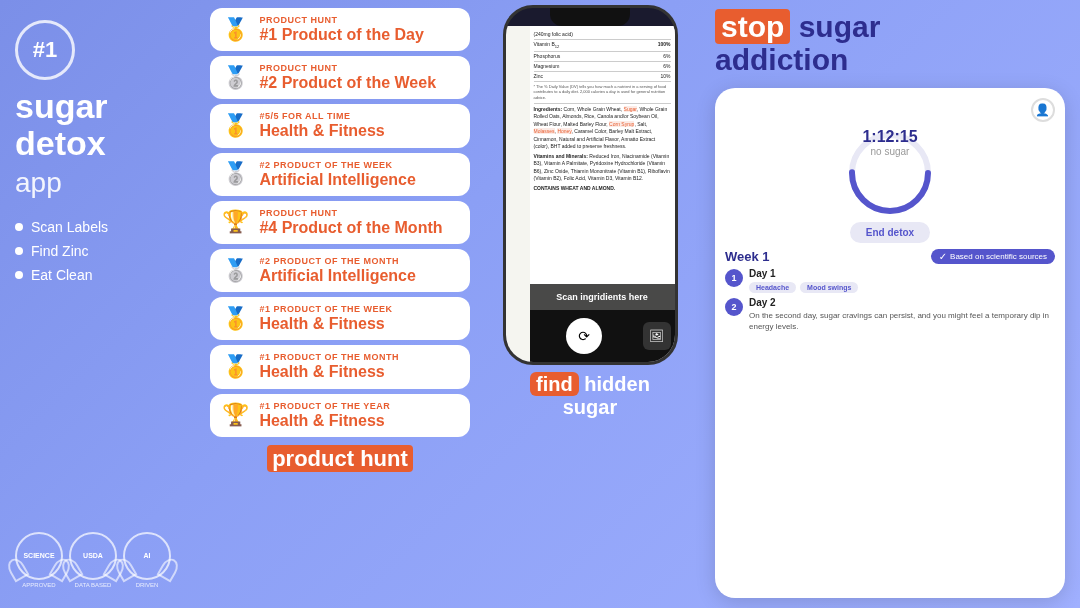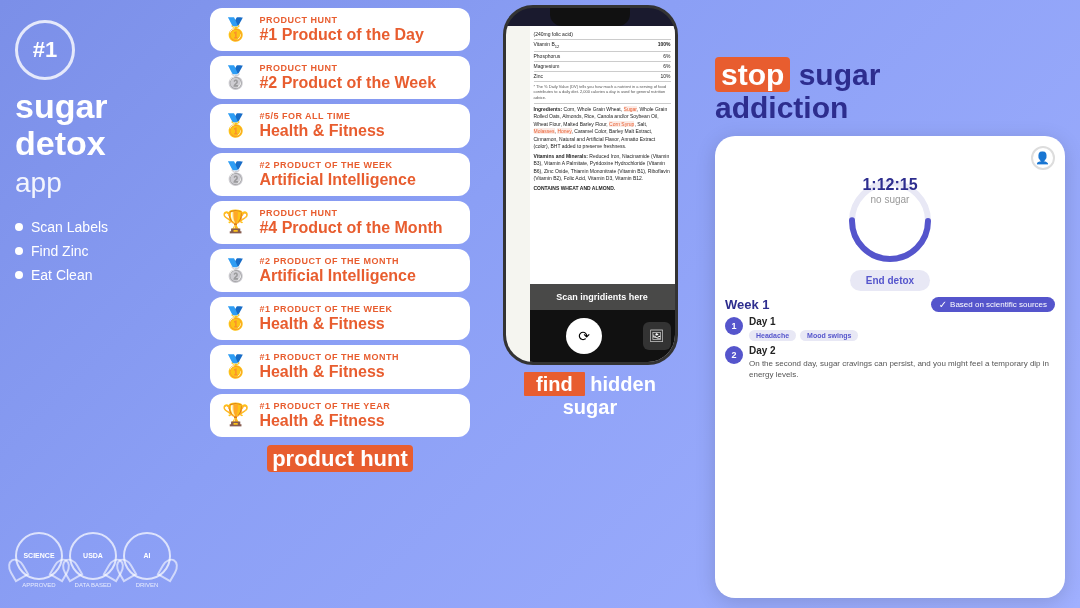--- a/index.html
+++ b/index.html
@@ -262,21 +262,20 @@
       padding: 10px 15px;
       display: flex;
       flex-direction: column;
       gap: 8px;
     }
     .right-header {
       display: flex;
       align-items: flex-start;
       justify-content: space-between;
       margin-bottom: 4px;
-      margin-top: 48px;
     }
     .stop-sugar-title {
       font-size: 30px;
       font-weight: 900;
       color: #2d2d8e;
       line-height: 1.1;
     }
     .stop-sugar-title .stop-highlight {
       background: #e85d2f;
       color: white;
@@ -591,21 +590,21 @@
       <div style="background:#111;padding:4px;display:flex;align-items:center;justify-content:center;gap:8px;">
         <div class="scan-btn">⟳</div>
         <div style="width:28px;height:28px;background:#333;border-radius:6px;display:flex;align-items:center;justify-content:center;">
           <span style="color:white;font-size:12px;">🖼</span>
         </div>
       </div>
     </div>
   </div>
   <div style="text-align:center;margin-top:8px;">
     <div style="font-size:20px;font-weight:800;color:white;">
-      <span style="background:#e85d2f;color:white;padding:1px 12px;border-radius:1px;">find</span>
+      <span style="background:#e85d2f;color:white;padding:1px 6px;border-radius:6px;">find</span>
       <span> hidden</span>
     </div>
     <div style="font-size:20px;font-weight:800;color:white;">sugar</div>
   </div>
 </div>
 
 <div class="right-section">
   <div class="right-header">
     <div class="stop-sugar-title">
       <span class="stop-highlight">stop</span>

